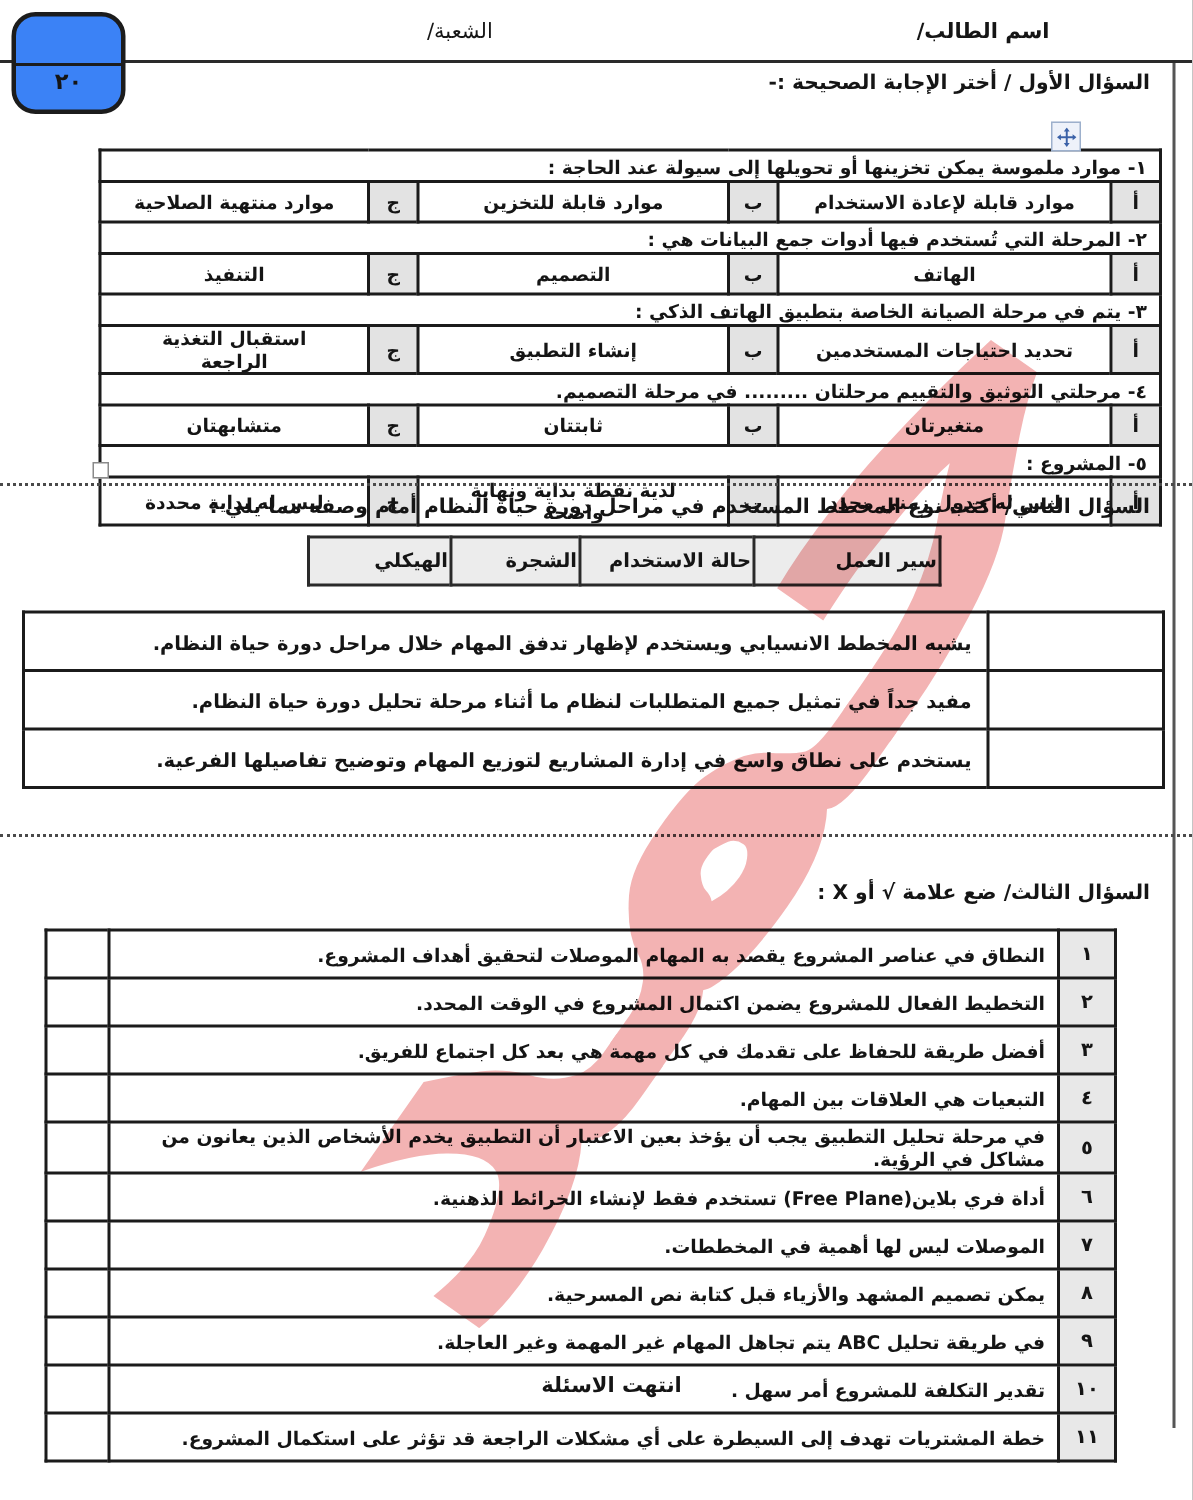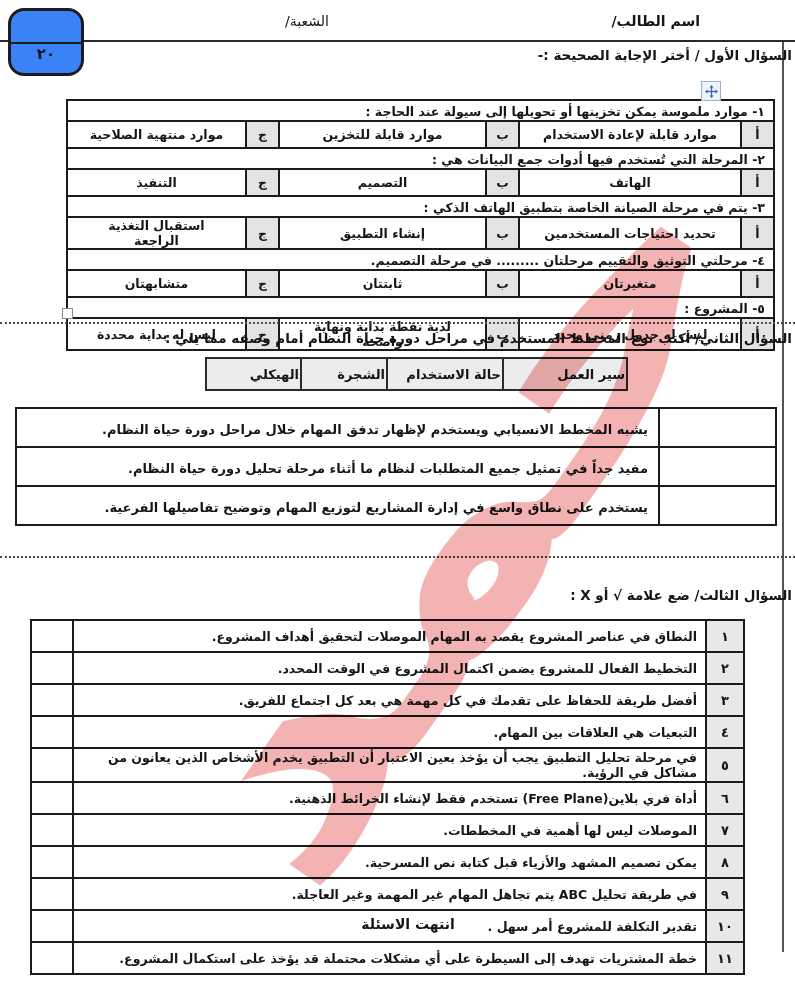--- a/index.html
+++ b/index.html
@@ -14,21 +14,21 @@
   #right-border{left:782px;top:42px;height:910px;border-left:2px solid #555;}
   #grade-box{
     left:8px;top:8px;width:70px;height:62px;background:#3b82f6;
     border:3px solid #1c1c1c;border-radius:16px;z-index:3;
   }
   #grade-box .divider{position:absolute;top:31px;left:0;width:100%;border-top:2.5px solid #1c1c1c;}
   #grade-box .grade{position:absolute;top:34px;left:0;width:100%;text-align:center;font-weight:bold;font-size:15px;}
   #student-label{top:13px;right:95px;font-weight:bold;font-size:14px;}
   #section-label{top:13px;left:285px;font-weight:normal;font-size:14px;}
   
-  .q-title{right:3px;font-weight:bold;font-size:13.5px;white-space:nowrap;}
+  .q-title{right:28px;font-weight:bold;font-size:13.5px;white-space:nowrap;}
   #q1-title{top:47px;}
   #q2-title{top:330px;}
   #q3-title{top:587px;}
   
   #move-icon{left:701px;top:81px;width:18px;height:18px;border:1px solid #9db0cc;background:#eef2fa;
     display:flex;align-items:center;justify-content:center;z-index:2;}
   
   table{border-collapse:collapse;table-layout:fixed;}
   td{border:2px solid #1b1b1b;overflow:hidden;}
   #q1-table{top:99px;right:20px;width:707px;}
@@ -248,21 +248,21 @@
           <td class="stmt">في طريقة تحليل ABC يتم تجاهل المهام غير المهمة وغير العاجلة.</td>
           <td class="tfans"></td>
         </tr>
         <tr>
           <td class="num">١٠</td>
           <td class="stmt">تقدير التكلفة للمشروع أمر سهل .</td>
           <td class="tfans"></td>
         </tr>
         <tr>
           <td class="num">١١</td>
-          <td class="stmt">خطة المشتريات تهدف إلى السيطرة على أي مشكلات محتملة قد يؤخذ على استكمال المشروع.</td>
+          <td class="stmt">خطة المشتريات تهدف إلى السيطرة على أي مشكلات الراجعة قد تؤثر على استكمال المشروع.</td>
           <td class="tfans"></td>
         </tr>
       </tbody>
   </table>
 
   <div class="abs" id="footer-text">انتهت الاسئلة</div>
 
   <div class="abs" id="watermark">حمد</div>
 </div>
 

